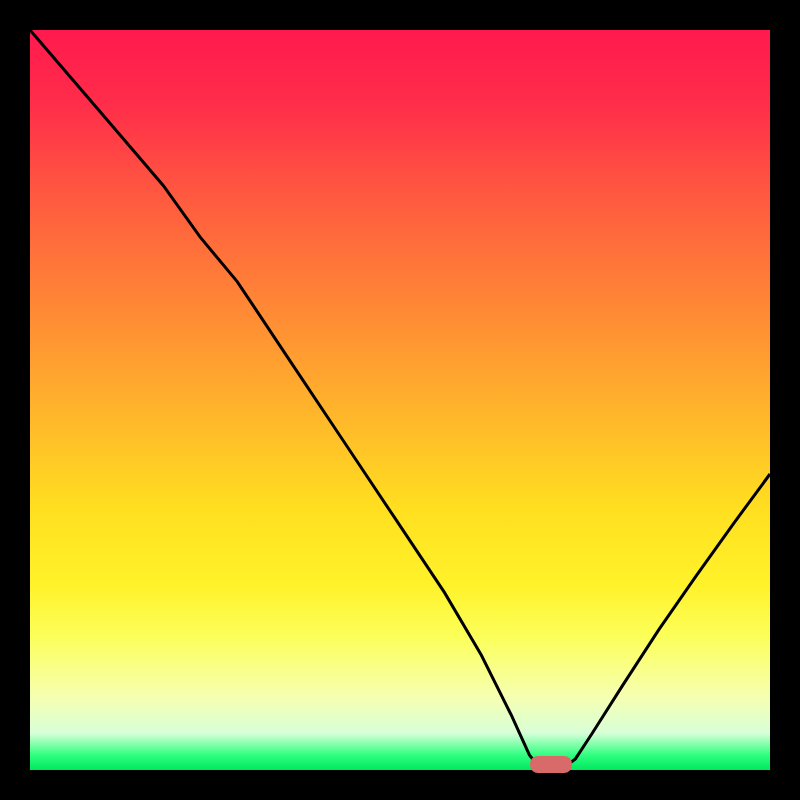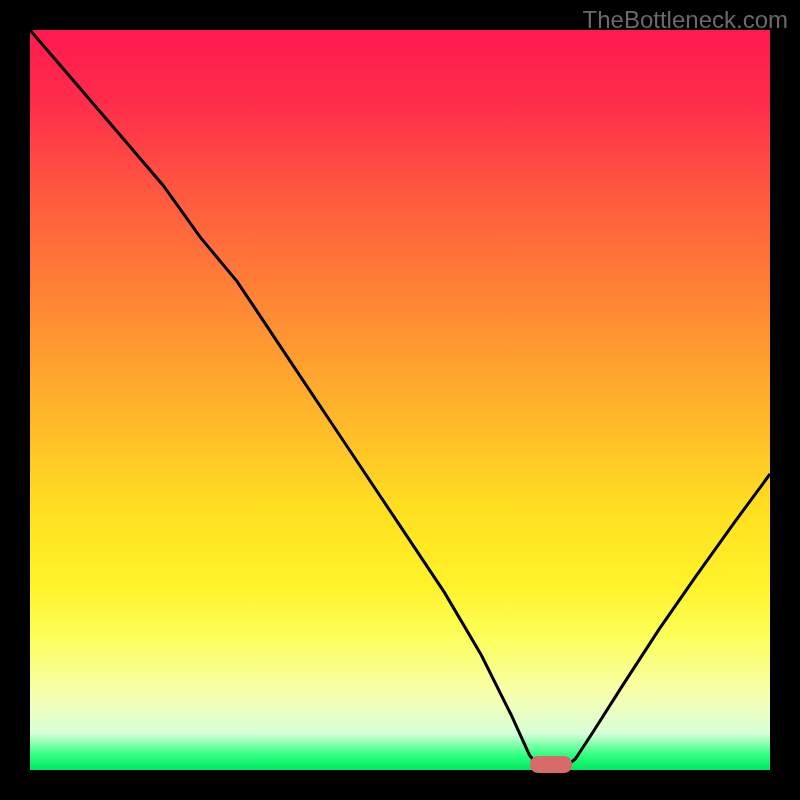--- a/index.html
+++ b/index.html
@@ -83,14 +83,13 @@
     <path id="curve-path" d="M30.0 30.0 L74.4 81.8 L118.8 133.6 L163.2 185.4 L200.2 237.2 L237.2 281.6 L289.0 359.3 L340.8 437.0 L392.6 514.7 L444.4 592.4 L481.4 655.3 L511.0 714.5 L529.5 755.2 L540.6 768.5 L562.8 768.5 L575.4 758.9 L592.4 733.0 L622.0 686.4 L659.0 629.4 L696.0 576.1 L733.0 524.3 L770.0 474.0" fill="none" stroke="#000000" stroke-width="3"></path>
   </svg>
 
   <div class="marker" id="marker" style="left: 529.96px; top: 756px;"></div>
 
   <div class="frame-border frame-left"></div>
   <div class="frame-border frame-right"></div>
   <div class="frame-border frame-top"></div>
   <div class="frame-border frame-bottom"></div>
 
-  <div class="watermark">TheBottleneck.com</div>
 </div>
 
 </body></html>

